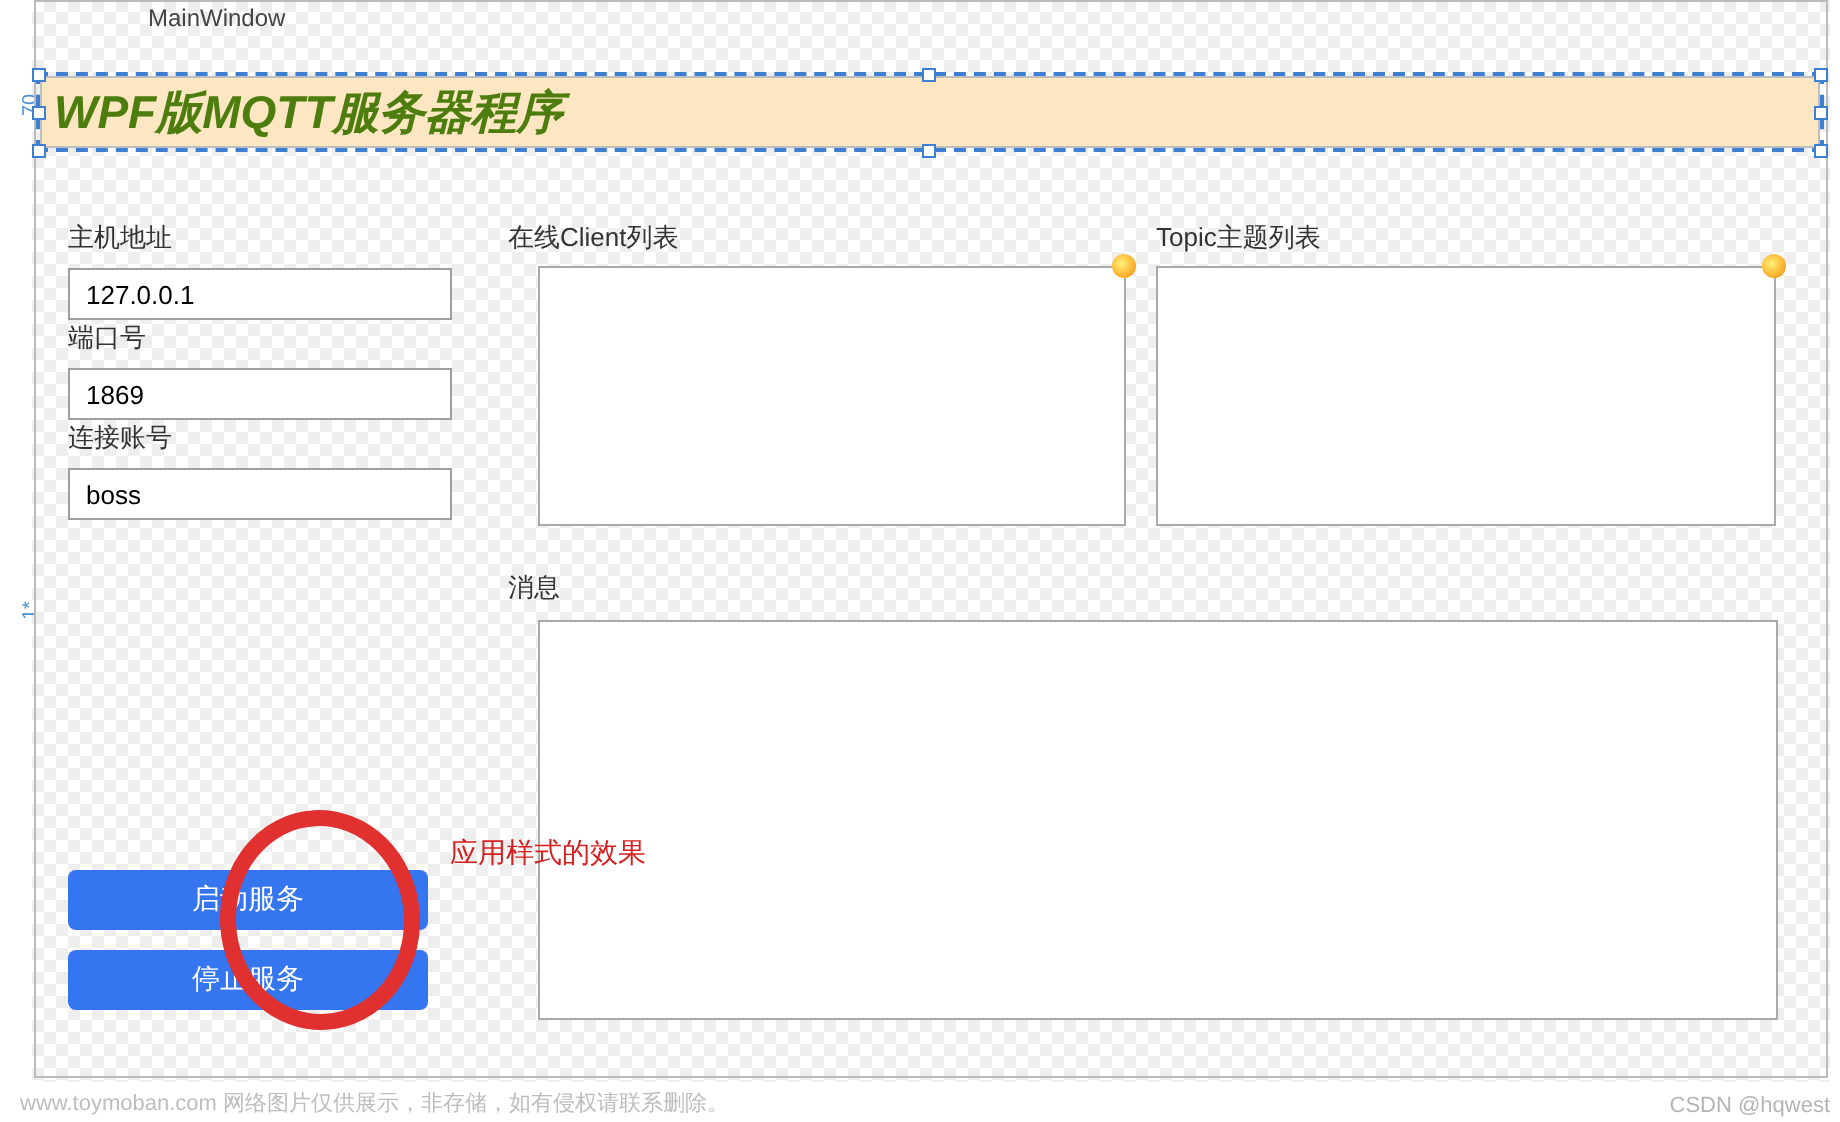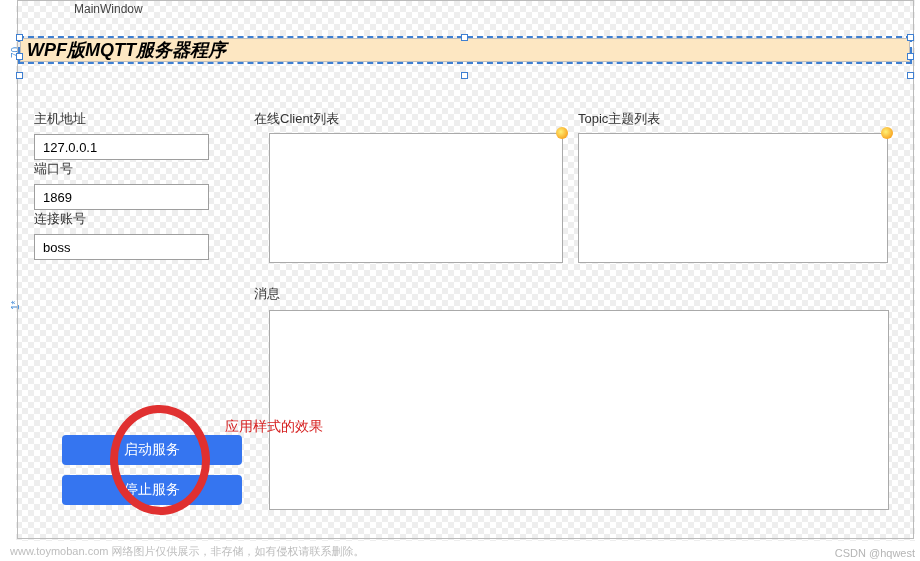--- a/index.html
+++ b/index.html
@@ -55,56 +55,56 @@
     pointer-events: none;
   }
   .window {
     position: absolute;
     left: 20px; top: 10px; right: 10px; bottom: 25px;
     z-index: 4;
   }
   .title-bar {
     position: absolute;
     left: 0; right: 0; top: 28px;
-    height: 24px;
+    height: 36px;
     background: #fde7c2;
     border: 1px solid #bfbfbf;
     outline: 2px dashed #3e7fd1;
     outline-offset: 0;
     display: flex;
     align-items: center;
     padding: 0 6px;
-    font-size: 18px;
+    font-size: 23px;
     font-weight: 700;
     font-style: italic;
-    color: #000000;
+    color: #4d7c0f;
   }
   .form-area {
     position: absolute;
     left: 14px; top: 100px; width: 185px;
   }
   .field { margin-bottom: 0; }
   .field label {
     display: block;
     font-size: 13px;
     color: #333;
     margin-bottom: 6px;
   }
   .field input {
-    width: 175px;
+    width: 192px;
     height: 26px;
     padding: 0 8px;
     font-size: 13px;
     border: 1px solid #9e9e9e;
     background: #fff;
     outline: none;
   }
   .btn-area {
     position: absolute;
-    left: 14px; top: 425px; padding-left: 28px;
+    left: 14px; top: 425px;
   }
   .btn {
     width: 180px;
     height: 30px;
     background: #3575f0;
     color: #fff;
     border: none;
     border-radius: 4px;
     font-size: 14px;
     cursor: pointer;

